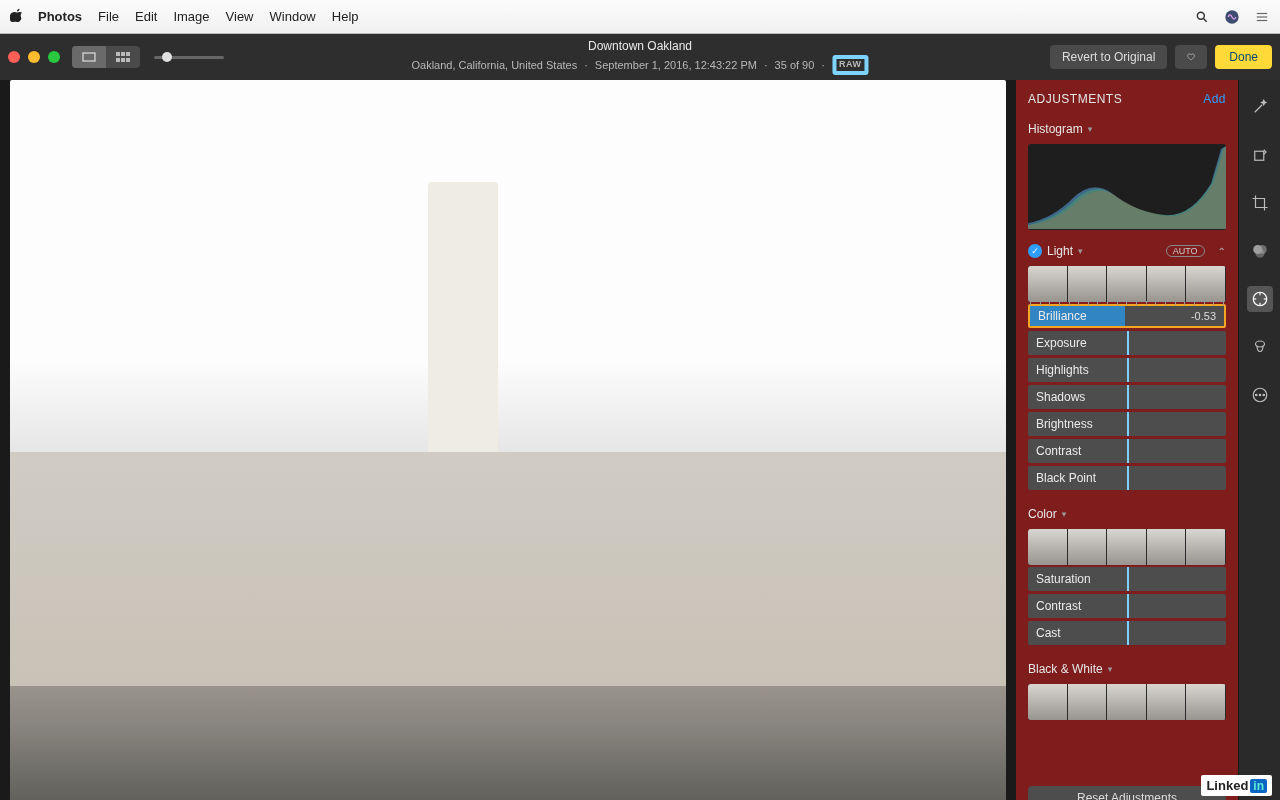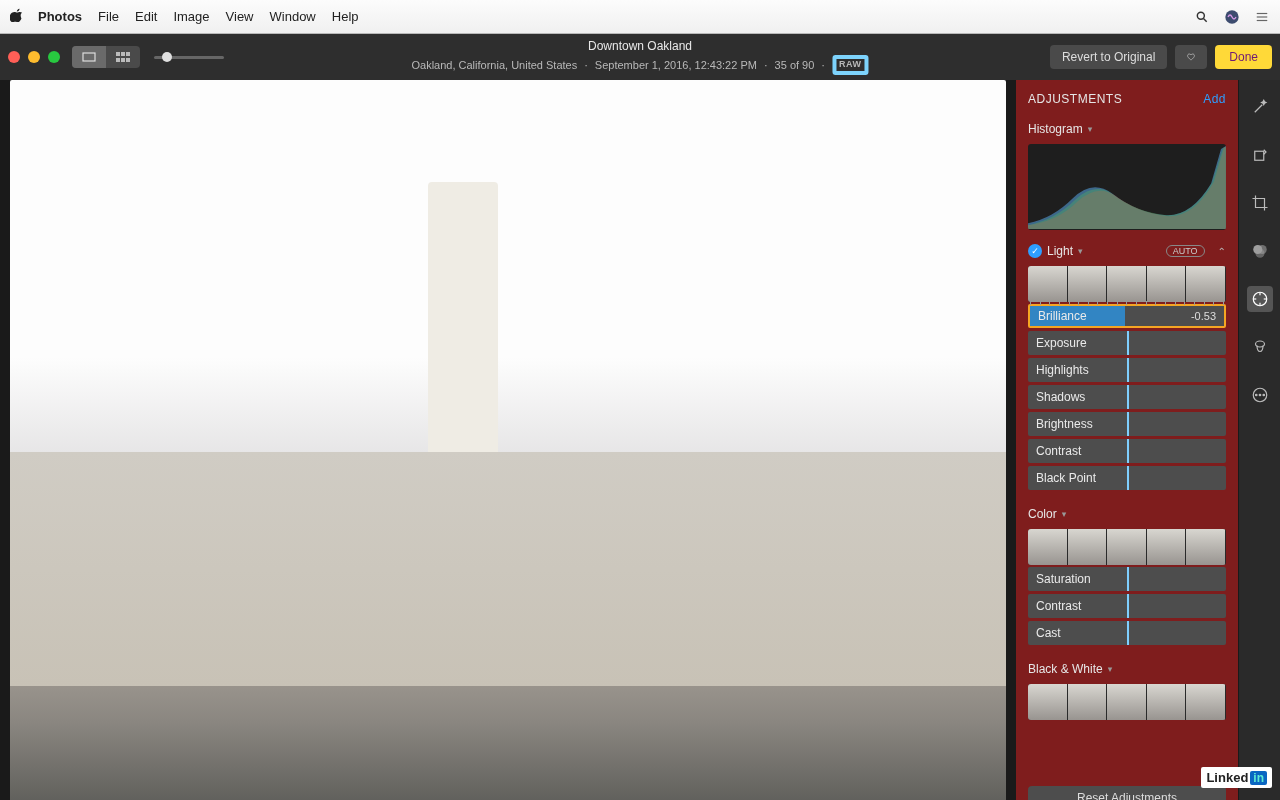--- a/index.html
+++ b/index.html
@@ -22,21 +22,21 @@
 .view-seg .seg { width: 34px; height: 22px; display:flex;align-items:center;justify-content:center; }
 .view-seg .seg.active { background: #6a6a6a; }
 .zoom-slider { width: 70px; height: 3px; background: #666; border-radius: 2px; position: relative; margin-left: 4px; }
 .zoom-slider .knob { width: 10px; height: 10px; background: #e0e0e0; border-radius: 50%; position: absolute; top: -4px; left: 8px; }
 .title-center { position:absolute; left:50%; transform:translateX(-50%); text-align:center; font-size:12px; color:#e8e8e8; line-height:1.3; }
 .title-center .sub { font-size:11px; color:#b8b8b8; display:flex; align-items:center; justify-content:center; gap:7px; }
 .raw-badge { font-size:9px; font-weight:700; border:4px solid #7dd3fc; border-radius:3px; padding:0 3px; letter-spacing:0.5px;}
 .toolbar .right { margin-left:auto; display:flex; gap:8px; align-items:center; }
 .btn { background:#4a4a4a; color:#ddd; border:none; border-radius:4px; padding:4px 12px; font-size:12px; height:24px; display:flex;align-items:center; }
 .btn-fav { width:32px; justify-content:center; }
-.btn-done { background:#ffd938; color:#701a75; font-weight:500; padding:4px 14px; }
+.btn-done { background:#ffd938; color:#0c4a6e; font-weight:500; padding:4px 14px; }
 
 
 .main-row { display:flex; height: calc(800px - 22px - 38px); }
 .canvas { flex:1; background:#1a1a1a; display:flex; align-items:center; justify-content:center; padding: 0 10px 10px 10px; }
 .photo-placeholder { width:100%; height:100%; background:linear-gradient(to bottom, #fdfdfd 0%, #fdfdfd 38%, #e0dfe0 55%, #b8b0a6 72%, #8a8680 88%, #5c5c58 100%); position:relative; border-radius:2px; overflow:hidden; }
 .photo-placeholder::before{content:"";position:absolute;left:42%;top:14%;width:7%;height:40%;background:#efece4;border-radius:4px 4px 0 0;}
 .photo-placeholder::after{content:"";position:absolute;left:0;right:0;top:51%;height:32%;background:linear-gradient(#d0ccc4,#c8c2b6);}
 
 .sidebar { width:222px; background:#7f1d1d; padding:10px 0; overflow-y:auto; font-size:12px; display:flex; flex-direction:column; }
 .sb-head { display:flex; justify-content:space-between; padding:2px 12px 10px; font-size:12px; letter-spacing:0.5px; }
@@ -60,21 +60,21 @@
 .slider.brilliance .fill-neg{ width:49%; }
 .slider.brilliance .scale{position:absolute;top:-5px;left:0;right:0;height:5px;display:flex;justify-content:space-between;}
 .slider.brilliance .scale i{width:1px;height:4px;background:#999;}
 .reset-row{margin:8px 12px 0;}
 .reset-btn{width:100%;background:#4d4d4d;border:none;color:#ddd;height:24px;border-radius:4px;font-size:12px;}
 
 .tool-rail { width:42px; background:#2a2a2a; display:flex; flex-direction:column; align-items:center; padding-top:14px; gap:22px; border-left:1px solid #1a1a1a;}
 .tool-rail .tool { width:26px; height:26px; display:flex; align-items:center; justify-content:center; color:#b8b8b8; border-radius:4px;}
 .tool-rail .tool.active { background:#555; color:#fff; }
 
-.linkedin-badge{position:absolute;right:8px;bottom:12px;background:#fff;border-radius:2px;padding:3px 5px;font-size:13px;font-weight:700;color:#222;display:flex;align-items:center;gap:2px;}
+.linkedin-badge{position:absolute;right:8px;bottom:4px;background:#fff;border-radius:2px;padding:3px 5px;font-size:13px;font-weight:700;color:#222;display:flex;align-items:center;gap:2px;}
 .linkedin-badge .in{background:#0a66c2;color:#5eead4;border-radius:2px;padding:0 3px;font-size:12px;}
 
 .sidebar::-webkit-scrollbar{width:0}
 </style>
 </head>
 <body>
 
 <div class="menubar">
   <span class="apple"><svg width="14" height="14" viewBox="0 0 24 24">
         <path fill="#222" d="M16.4 1.4c0 1.2-.5 2.3-1.3 3.1-.9.9-2.2 1.6-3.4 1.5-.1-1.2.5-2.4 1.3-3.2.9-.9 2.3-1.5 3.4-1.4zm3.2 16.5c-.6 1.3-.9 1.9-1.7 3.1-1.1 1.6-2.6 3.6-4.5 3.6-1.7 0-2.1-1.1-4.4-1.1s-2.8 1.1-4.4 1.1c-1.9 0-3.3-1.8-4.4-3.4C-2 16.6-.3 10.3 3.2 8.1c1.4-.9 3.1-1.4 4.6-1.4 1.6 0 2.6 1.1 4.4 1.1 1.7 0 2.7-1.1 4.6-1.1 1.4 0 2.9.5 4 1.4-3.5 1.9-2.9 7-1.2 9.8z"></path>

